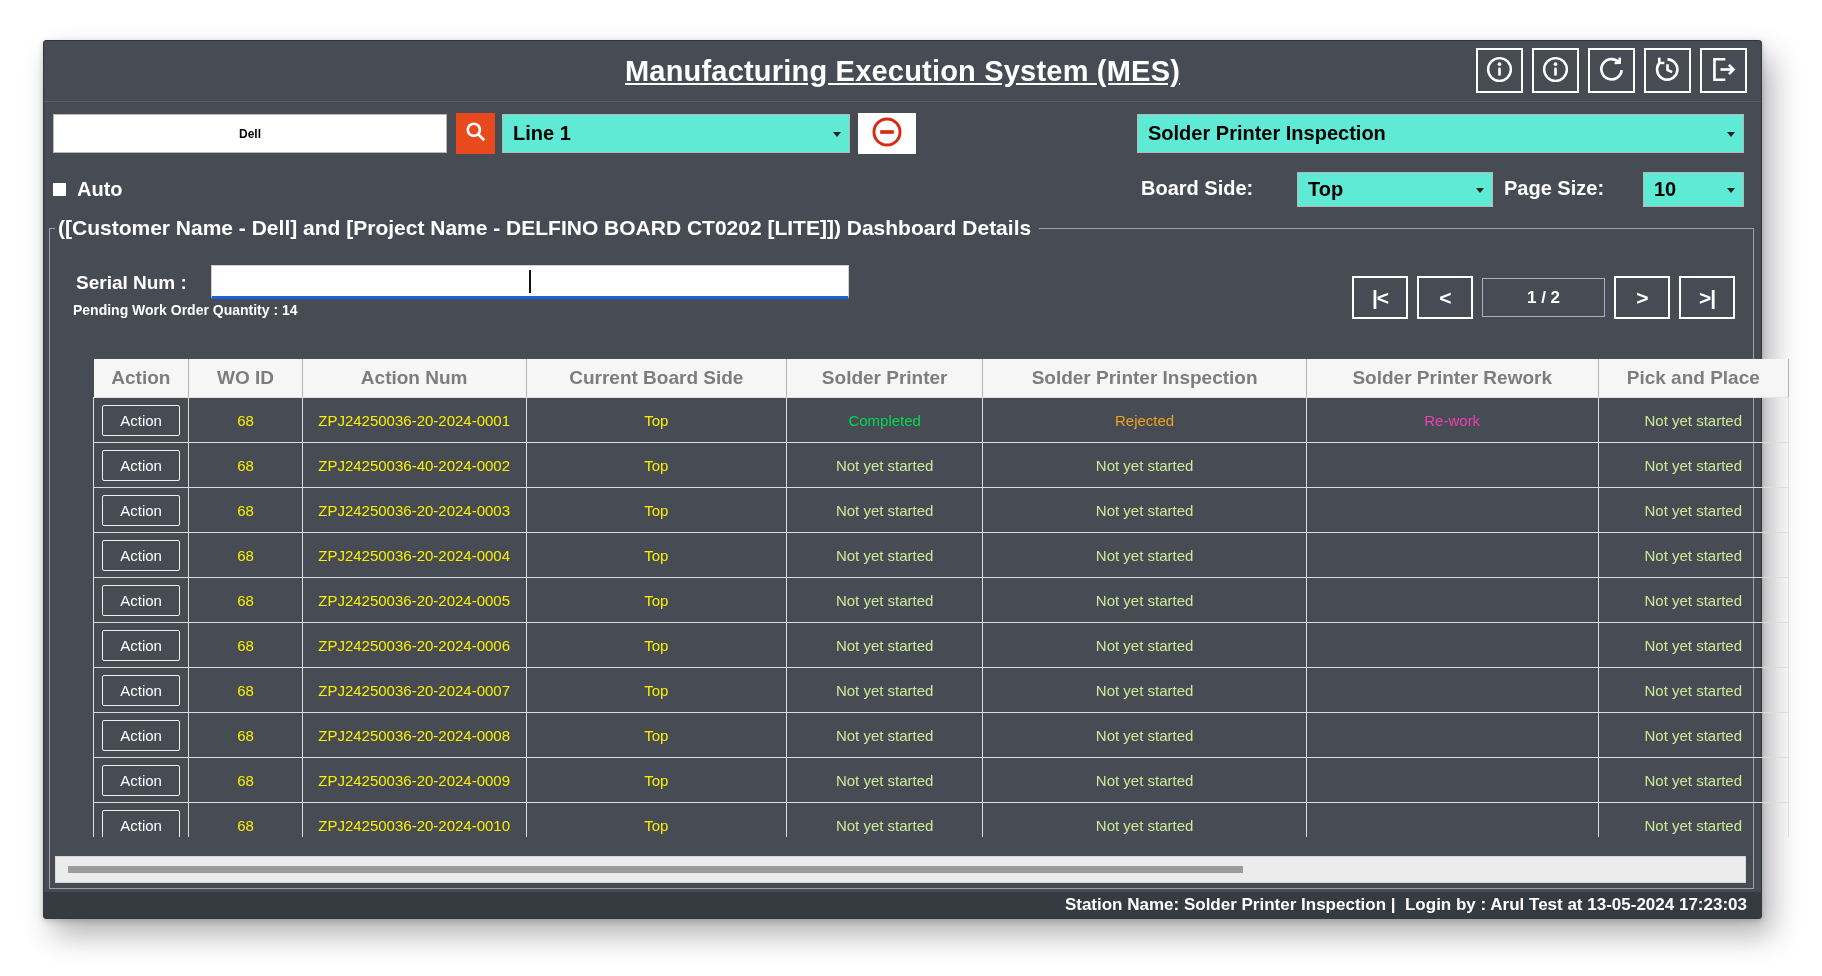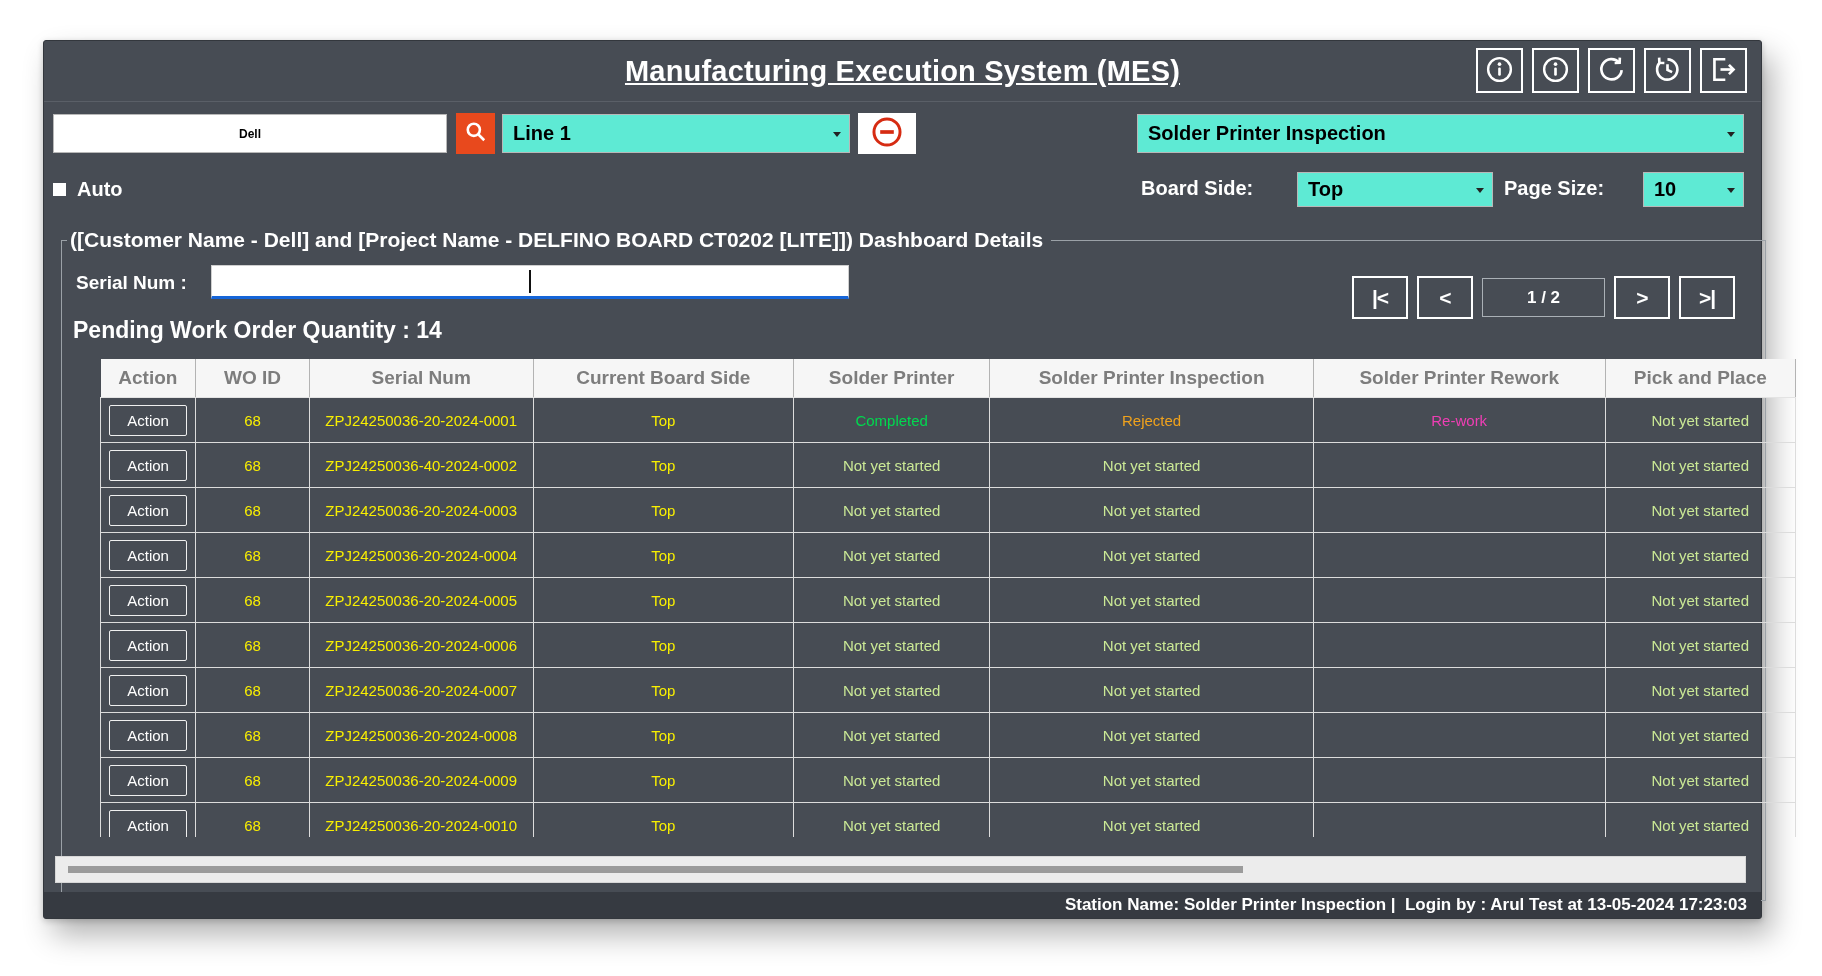--- a/index.html
+++ b/index.html
@@ -54,49 +54,49 @@
   .station-select{left:1093px;top:73px;width:607px;height:39px;}
   .auto-wrap{position:absolute;left:9px;top:134px;height:28px;display:flex;align-items:center;gap:11px;cursor:pointer;}
   .auto-checkbox{width:13px;height:13px;background:#fff;}
   .wlabel{color:#fff;font-weight:bold;font-size:20px;white-space:nowrap;}
   .boardside-label{position:absolute;left:1097px;top:136px;}
   .boardside-select{left:1253px;top:131px;width:196px;height:35px;}
   .pagesize-label{position:absolute;left:1460px;top:136px;}
   .pagesize-select{left:1599px;top:131px;width:101px;height:35px;}
   
   .panel-frame{
-    position:absolute;left:5px;top:175px;width:1705px;height:673px;margin:12px;padding:0;
+    position:absolute;left:5px;top:175px;width:1705px;height:673px;margin:0;padding:0;
     border:1px solid #9ba1a7;box-sizing:border-box;
   }
   .panel-frame legend{
     margin-left:5px;padding:0 8px 0 3px;color:#fff;font-weight:bold;font-size:21px;
   }
   .serial-label{position:absolute;left:32px;top:231px;font-size:19px;}
   .serial-input{
     position:absolute;left:167px;top:224px;width:636px;height:30px;background:#fff;
     border:1px solid #cfcfcf;border-bottom:3px solid #1565d8;box-sizing:content-box;
     font-family:"Liberation Sans",sans-serif;font-size:16px;padding:0;
   }
   .serial-caret{position:absolute;left:485px;top:229px;width:2px;height:23px;background:#111;}
-  .pending-label{position:absolute;left:29px;top:276px;font-size:23px;}
+  .pending-label{position:absolute;left:29px;top:261px;font-size:14px;}
   
   .pager{position:absolute;left:1308px;top:235px;display:flex;align-items:center;}
   .pg-btn{
     width:56px;height:43px;border:2px solid #fff;background:transparent;color:#fff;
     font-family:"Liberation Sans",sans-serif;font-weight:bold;font-size:21px;line-height:1;
     display:flex;align-items:center;justify-content:center;box-sizing:border-box;cursor:pointer;margin-right:9px;
     letter-spacing:-1px;
   }
   .pg-indicator{
     width:123px;height:39px;border:1px solid #aab0b6;color:#fff;font-weight:bold;font-size:17px;
     display:flex;align-items:center;justify-content:center;box-sizing:border-box;margin-right:9px;white-space:pre;
   }
   .pg-last{margin-right:0;}
   
-  .table-clip{position:absolute;left:16px;top:318px;width:1696px;height:478px;overflow:hidden;padding-left:40px;}
+  .table-clip{position:absolute;left:9px;top:318px;width:1696px;height:478px;overflow:hidden;padding-left:40px;}
   table.grid{border-collapse:collapse;table-layout:fixed;}
   table.grid th{
     background:#f6f6f6;color:#7d7d7d;font-weight:bold;font-size:19px;height:38px;
     border-right:1px solid #b3b3b3;border-bottom:1px solid #e3e3e3;white-space:nowrap;overflow:hidden;text-align:center;padding:0;
   }
   table.grid td{
     height:44px;color:#fff;font-size:15px;text-align:center;border:1px solid #dcdcdc;
     white-space:nowrap;overflow:hidden;padding:0;
   }
   .action-btn{
@@ -235,21 +235,21 @@
           <col style="width: 275px;">
           <col style="width: 208px;">
           <col style="width: 340px;">
           <col style="width: 307px;">
           <col style="width: 200px;">
         </colgroup>
       <thead>
           <tr id="grid-head">
             <th>Action</th>
             <th>WO ID</th>
-            <th>Serial Num</th>
+            <th>Action Num</th>
             <th>Current Board Side</th>
             <th>Solder Printer</th>
             <th>Solder Printer Inspection</th>
             <th>Solder Printer Rework</th>
             <th>Pick and Place</th>
           </tr>
         </thead>
       <tbody id="grid-body">
           <tr>
             <td><button class="action-btn">Action</button></td>

